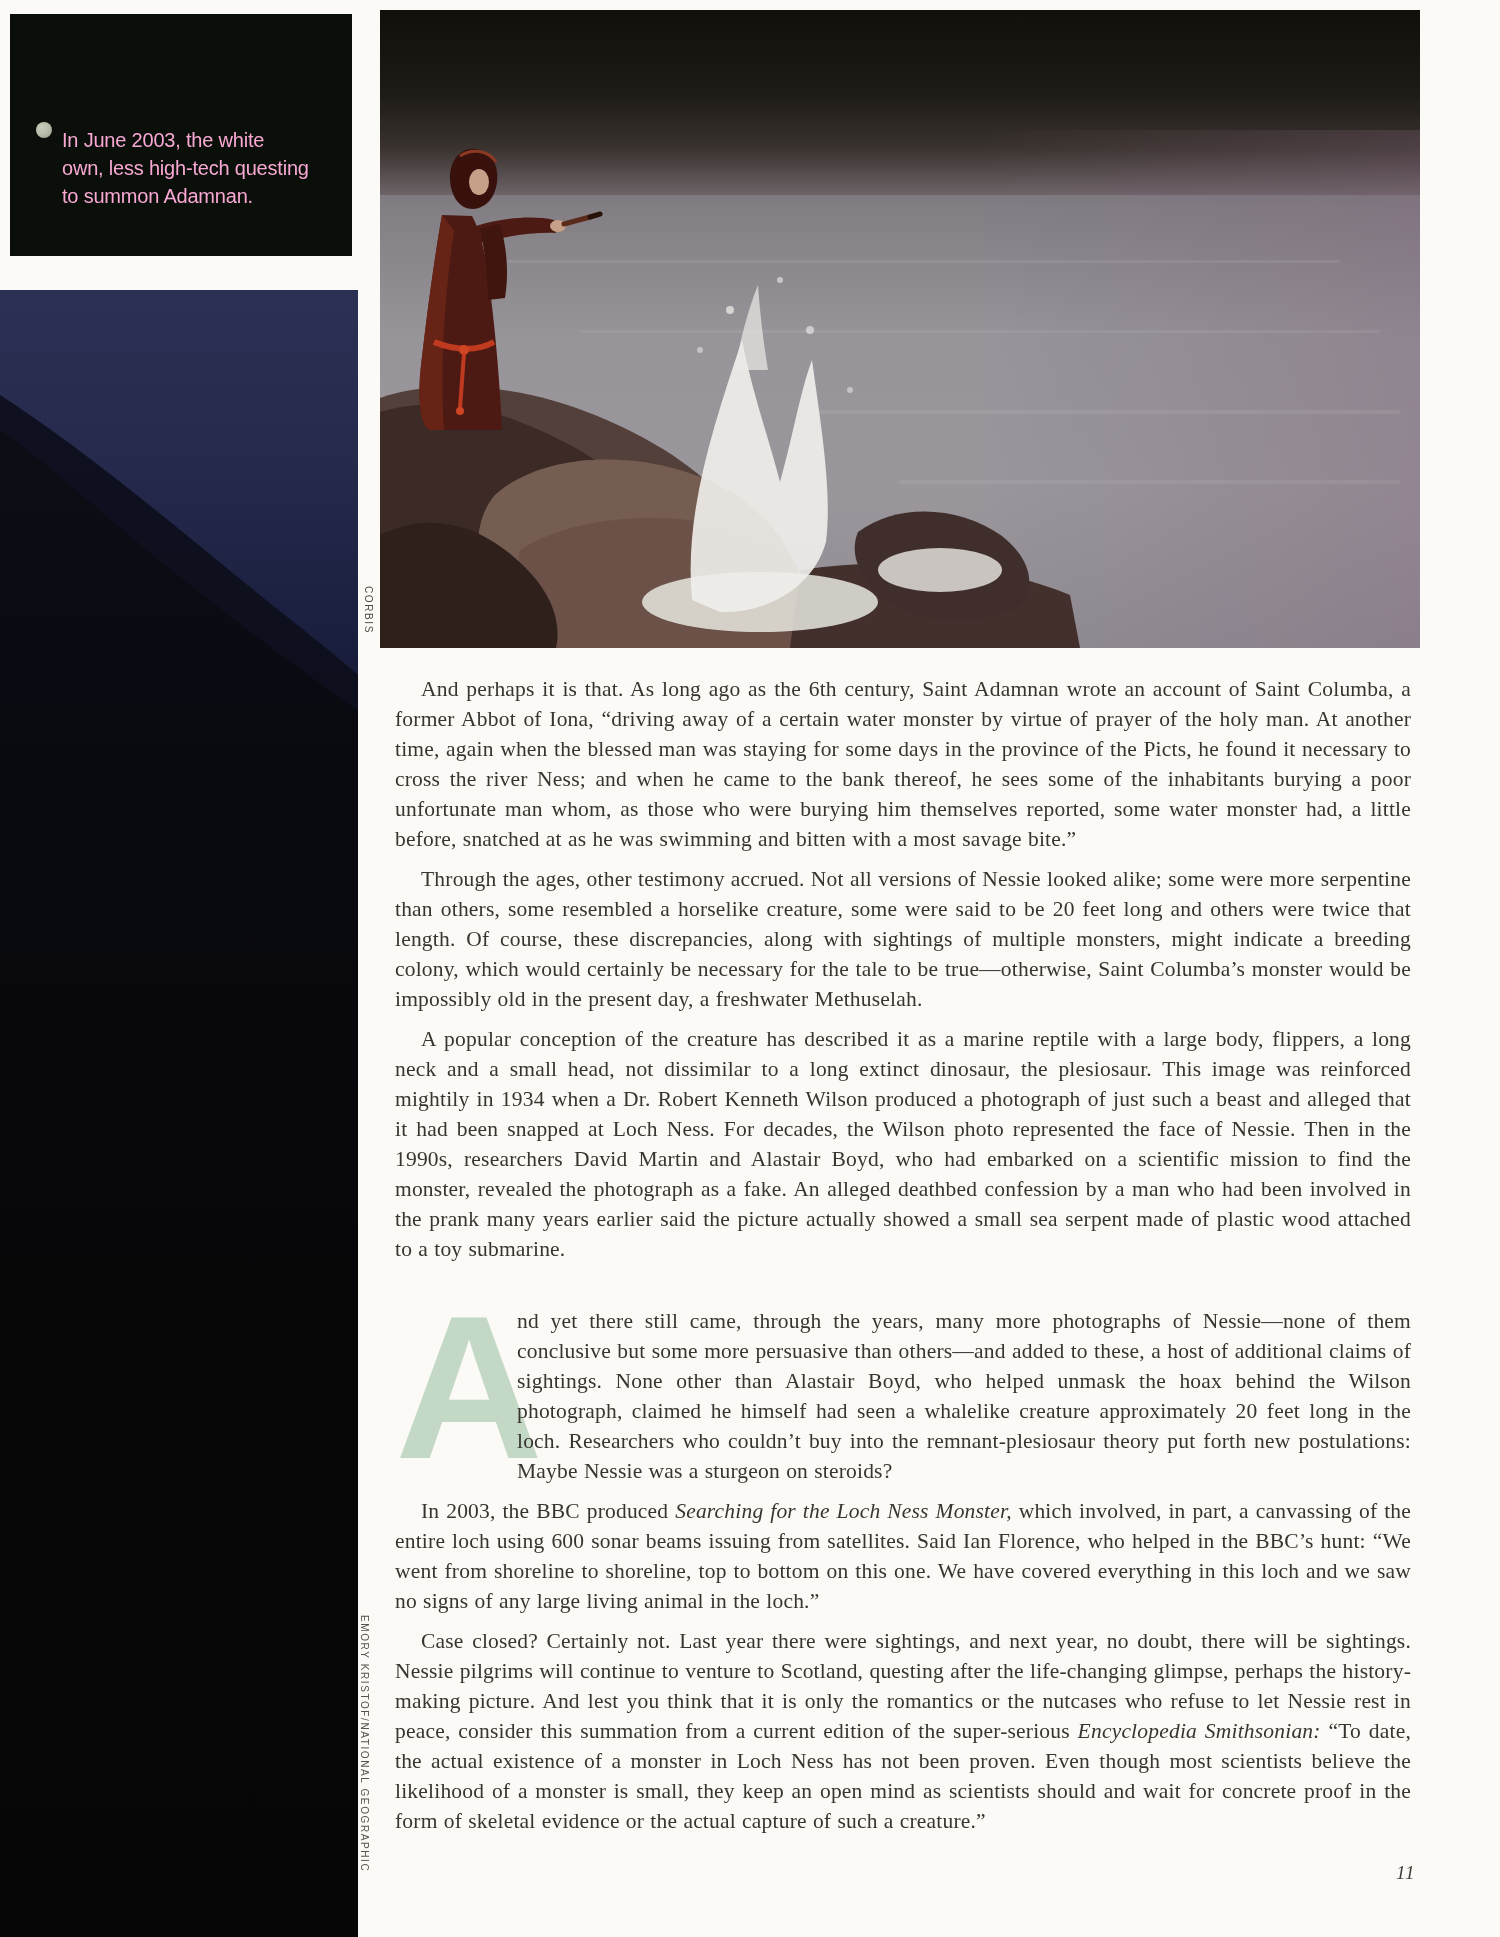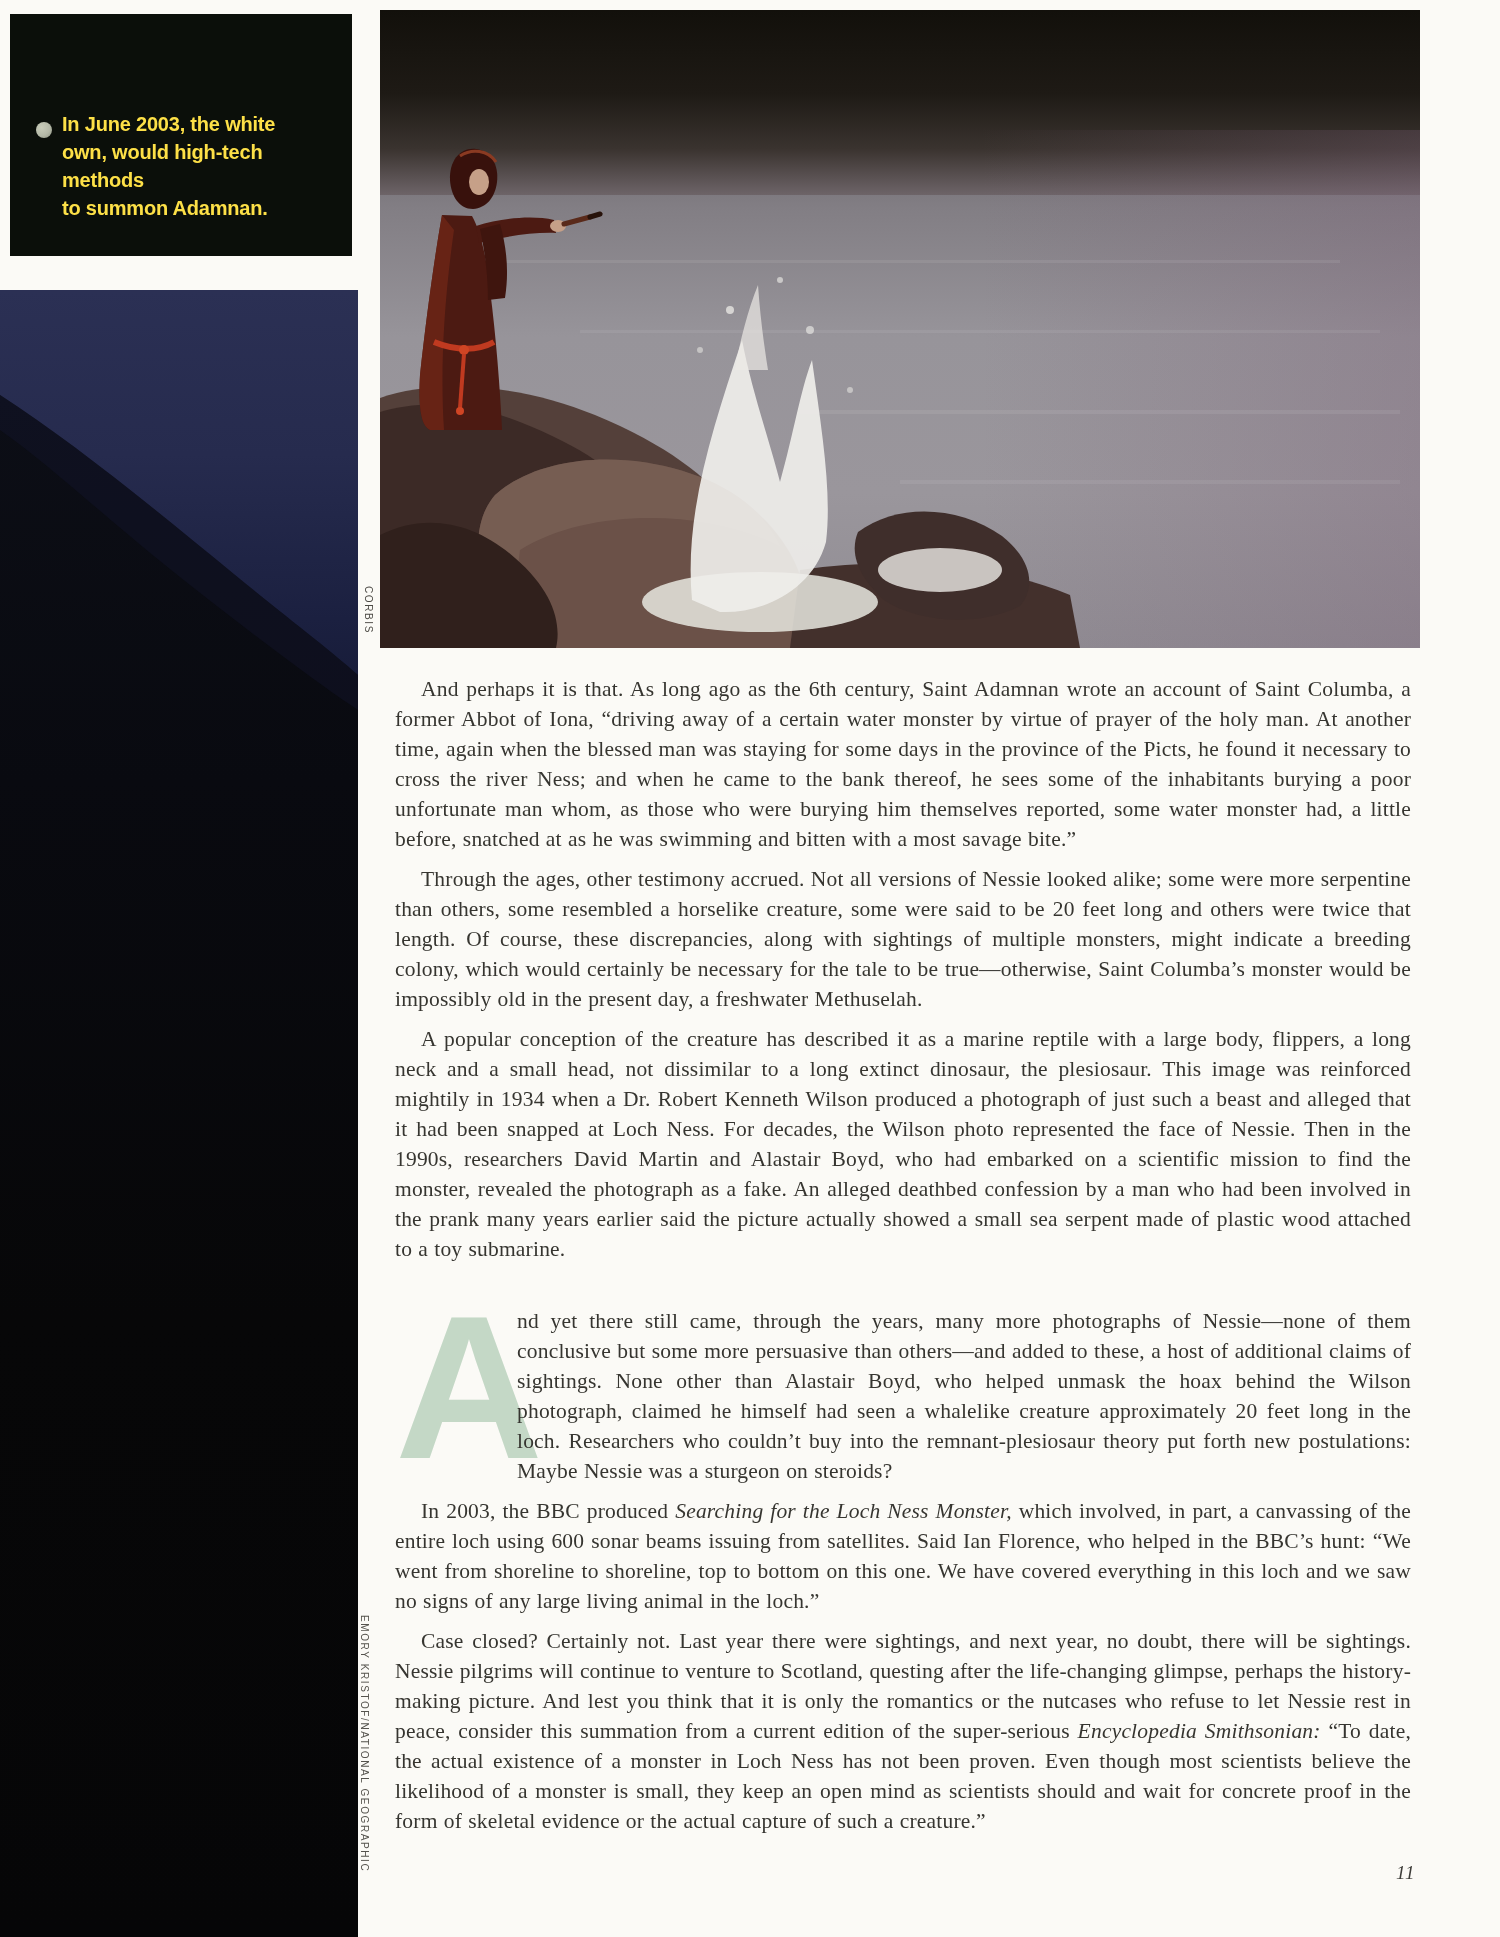--- a/index.html
+++ b/index.html
@@ -11,23 +11,23 @@
   
   .caption-box{
     position:absolute;left:10px;top:14px;width:342px;height:242px;
     background:#0b0f0a;
   }
   .caption-bullet{
     position:absolute;left:26px;top:108px;width:16px;height:16px;border-radius:50%;
     background:radial-gradient(circle at 35% 35%, #c9ccba 0%, #b5b9a8 55%, #8d9180 100%);
   }
   .caption-text{
-    position:absolute;left:52px;top:96px;width:272px;
-    color:#fde047;font-family:"Liberation Sans", sans-serif;
-    font-weight:700;font-size:20px;line-height:28px;letter-spacing:-0.2px;
+    position:absolute;left:52px;top:112px;width:272px;
+    color:#f9a8d4;font-family:"Liberation Sans", sans-serif;
+    font-weight:400;font-size:20px;line-height:28px;letter-spacing:-0.2px;
   }
   
   .night-photo{
     position:absolute;left:0;top:290px;width:358px;height:1647px;
     background:linear-gradient(180deg,#2b3054 0%, #262b4e 10%, #1b2040 20%, #10132a 32%, #0a0b18 45%, #08080d 60%, #070708 100%);
   }
   .night-photo svg{position:absolute;left:0;top:0;width:100%;height:100%;}
   
   .loch-photo{
     position:absolute;left:380px;top:10px;width:1040px;height:638px;
@@ -66,21 +66,21 @@
     font-size:19px;color:#3e3d39;letter-spacing:1px;font-style:italic;
   }
 </style>
 </head>
 <body>
 
 <div class="caption-box">
   <span class="caption-bullet"></span>
   <div class="caption-text" id="caption-text">
       <div>In June 2003, the white</div>
-      <div>own, would high-tech methods</div>
+      <div>own, less high-tech questing</div>
       <div>to summon Adamnan.</div>
     </div>
 </div>
 
 <div class="night-photo">
   <svg viewBox="0 0 358 1647" preserveAspectRatio="none">
     <defs>
       <linearGradient id="hillg" x1="0" y1="0" x2="0" y2="1">
         <stop offset="0" stop-color="#0c0e16"></stop>
         <stop offset="0.25" stop-color="#090a10"></stop>

